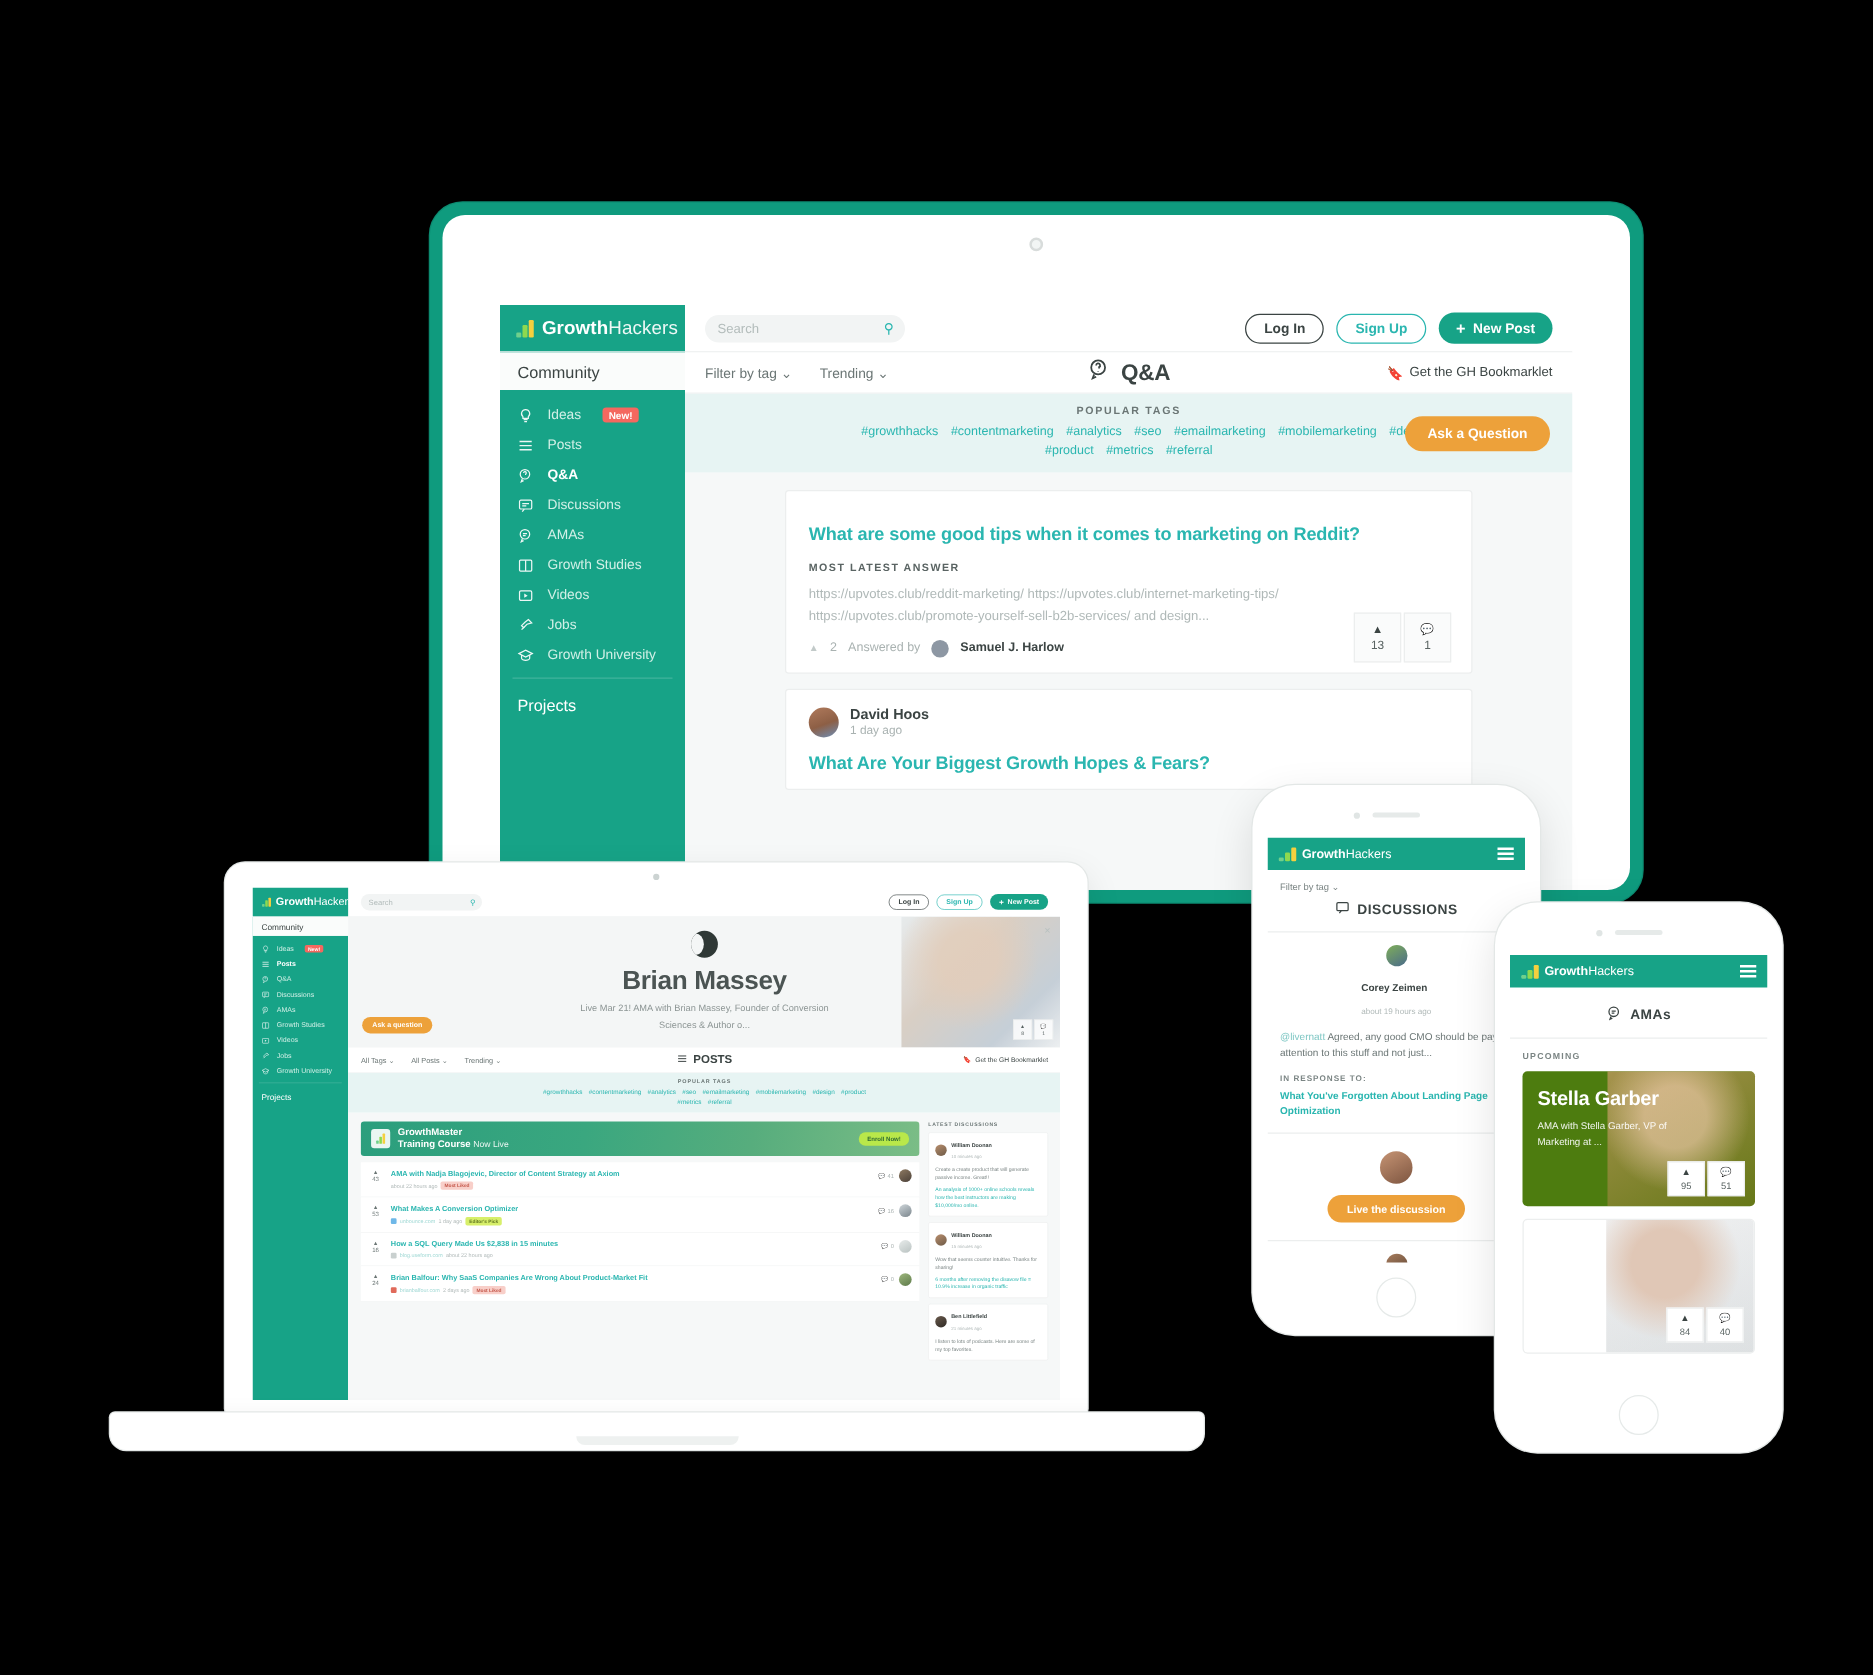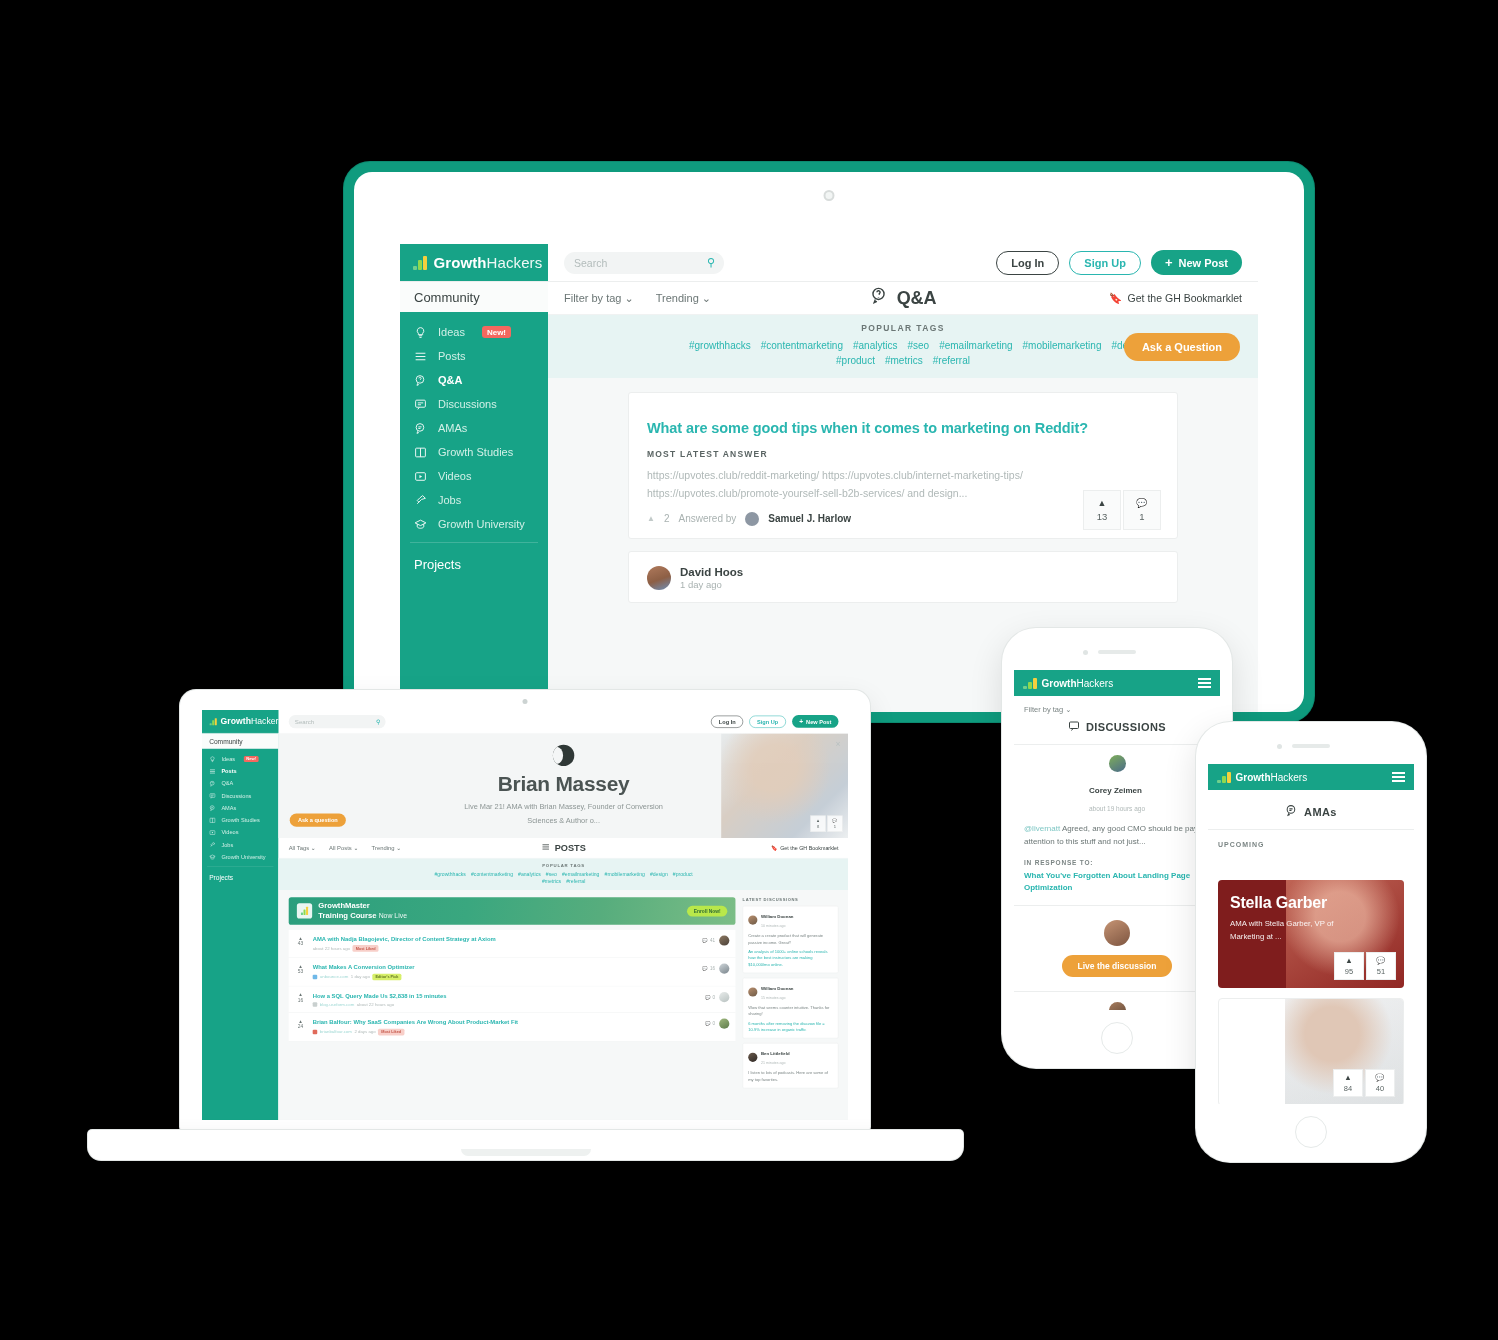--- a/index.html
+++ b/index.html
@@ -241,21 +241,21 @@
   .ph-tm { font-size: 6.5px; color: #b0b9b8; }
   .ph-txt { font-size: 8px; color: #6b7675; line-height: 1.6; margin-top: 8px; }
   .ph-txt .mention { color: #7fc7c4; }
   .ph-irt { font-size: 6.5px; letter-spacing: .8px; font-weight: 700; color: #7b8584; margin-top: 10px; }
   .ph-irt-link { font-size: 8px; color: #2ab6b0; line-height: 1.6; margin-top: 4px; font-weight: 700; }
   .ph-join-wrap { display: flex; flex-direction: column; align-items: center; gap: 9px; padding: 14px 0 14px; border-bottom: 1px solid #eceeee; }
   .ph-join-av { width: 26px; height: 26px; border-radius: 50%; background: linear-gradient(150deg,#c69474,#7d5540); }
   .ph-join { background: #eda13a; color: #fff; font-size: 8.5px; font-weight: 700; padding: 6px 16px; border-radius: 13px; }
 
   .ama-card { margin: 0 10px 10px; border-radius: 4px; overflow: hidden; position: relative; height: 108px; }
-  .ama-card.c1 { background: #7f1d1d; margin-top: 24px; }
+  .ama-card.c1 { background: #4d7c0f; }
   .ama-card.c2 { background: #fff; border: 1px solid #eceeee; }
   .ama-card-bg { position: absolute; right: 0; top: 0; width: 118px; height: 100%; }
   .c1 .ama-card-bg { background: radial-gradient(circle at 46% 34%, rgba(255,214,190,.55) 0 26%, rgba(244,97,74,0) 62%), linear-gradient(150deg, rgba(255,170,140,.5), rgba(244,97,74,.15)); }
   .c2 .ama-card-bg { background: radial-gradient(circle at 40% 33%, #e0c7b6 0 27%, rgba(240,240,240,.2) 60%), linear-gradient(160deg,#f0f1f2,#d9dddf); }
   .ama-card-in { position: relative; padding: 14px 12px; }
   .ama-card-nm { font-size: 16px; font-weight: 700; letter-spacing: -.2px; }
   .c1 .ama-card-nm { color: #fff; }
   .c2 .ama-card-nm { color: #3b4443; }
   .ama-card-ds { font-size: 7.8px; line-height: 1.7; margin-top: 5px; max-width: 108px; }
   .c1 .ama-card-ds { color: rgba(255,255,255,.92); }
@@ -450,20 +450,21 @@
               </div>
 
               <div class="card">
                 <div class="card-head">
                   <div class="avatar av-photo"></div>
                   <div>
                     <div class="au-name">David Hoos</div>
                     <div class="au-time">1 day ago</div>
                   </div>
                 </div>
+                <div class="q-title">What Are Your Biggest Growth Hopes &amp; Fears?</div>
               </div>
             </div>
           </div>
         </div>
 
       </div>
     </div>
   </div>
 
   <div class="laptop">

